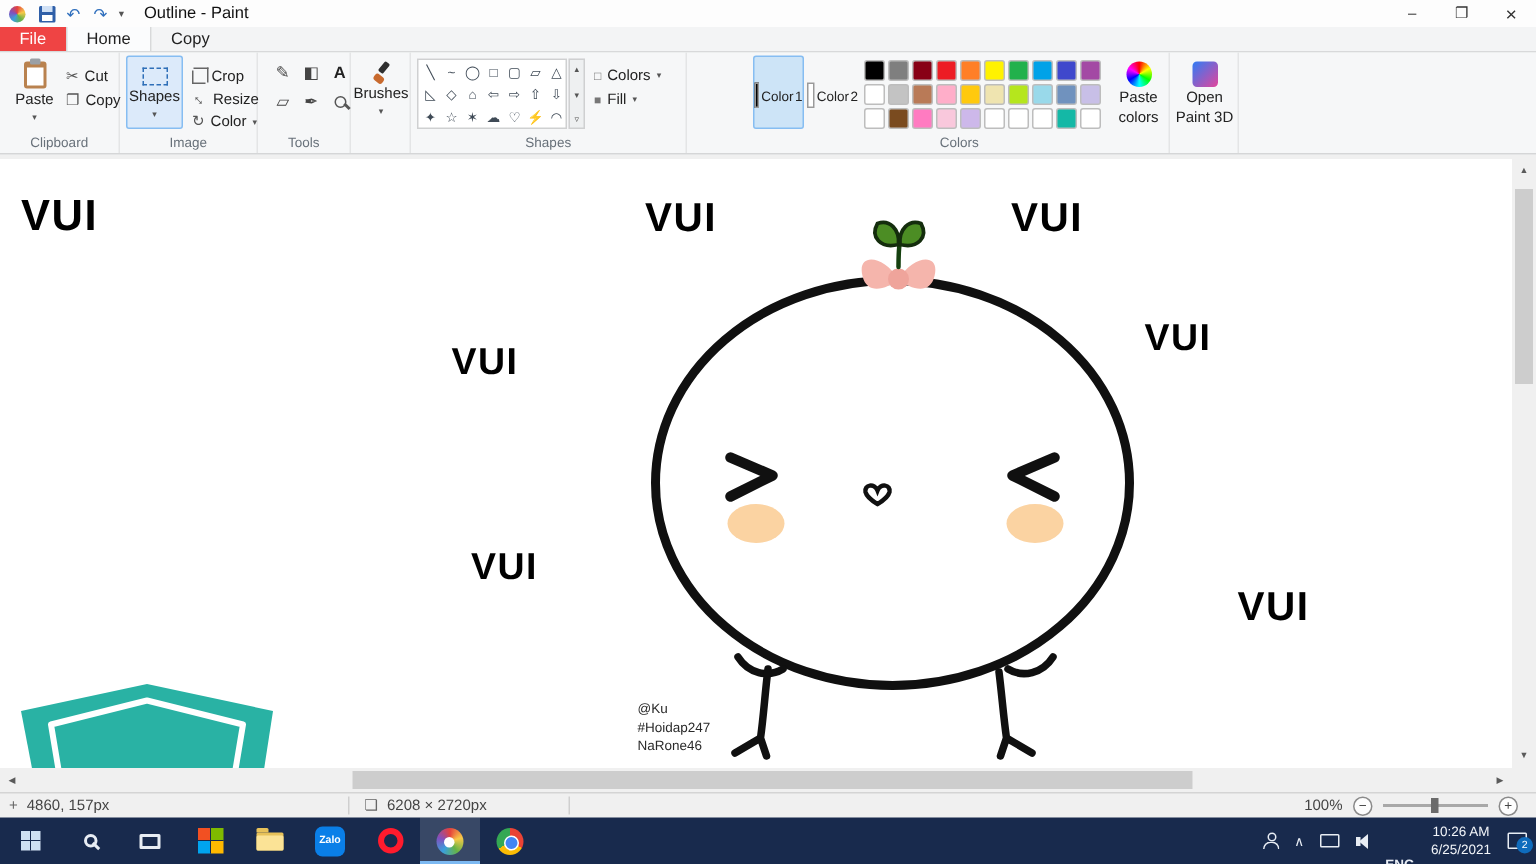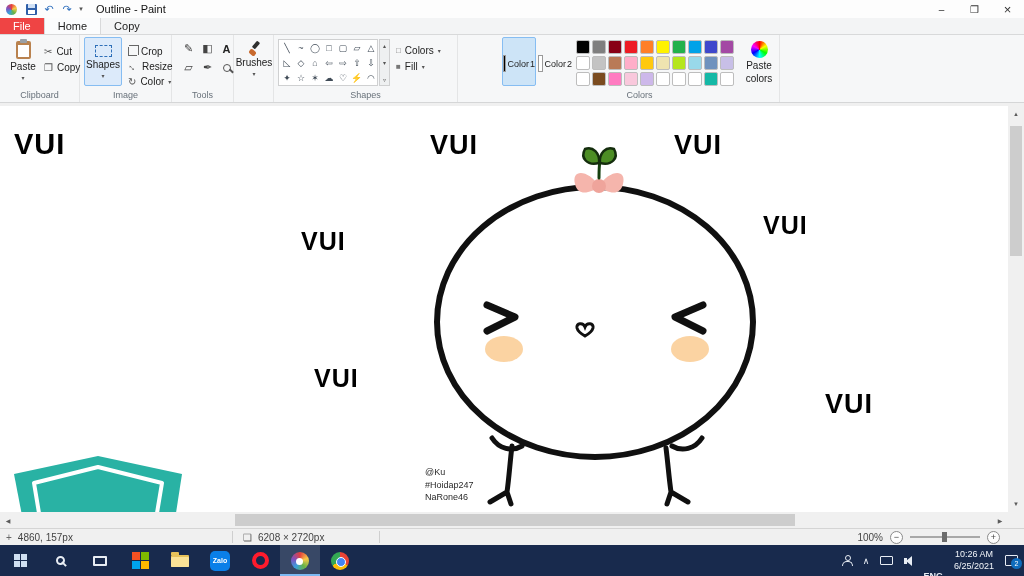--- a/index.html
+++ b/index.html
@@ -82,21 +82,21 @@
   .vthumb { position:absolute; left:2px; top:20px; width:12px; height:130px; background:#cdcdcd; }
   .hthumb { position:absolute; left:235px; top:2px; width:560px; height:12px; background:#cdcdcd; }
   .scorner { position:absolute; top:512px; right:0; width:16px; height:16px; background:#f0f0f0; }
 
   
   .statusbar { position:absolute; top:528px; left:0; width:1024px; height:17px; background:#f0f0f0; border-top:1px solid #d4d4d4; display:flex; align-items:center; font-size:10px; color:#444; padding-left:6px; }
   .sb-sec { display:flex; align-items:center; gap:6px; height:100%; }
   .sb-ico { font-size:10px; color:#666; }
   .sb-sep { width:1px; height:12px; background:#cfcfcf; }
   .sb-fill { flex:1; }
-  .zoom-area { display:flex; align-items:center; gap:7px; padding-right:24px; }
+  .zoom-area { display:flex; align-items:center; gap:7px; padding-right:12px; }
   .zbtn { width:13px; height:13px; border:1px solid #8a8a8a; border-radius:50%; background:#fdfdfd; display:flex; align-items:center; justify-content:center; font-size:9px; color:#444; }
   .ztrack { width:70px; height:2px; background:#a8a8a8; position:relative; }
   .zthumb { position:absolute; left:32px; top:-4px; width:5px; height:10px; background:#6b6b6b; }
 
   
   .taskbar { position:absolute; top:545px; left:0; width:1024px; height:31px; background:#182a4d; display:flex; align-items:center; color:#e8edf4; }
   .tb-item { width:40px; height:31px; display:flex; align-items:center; justify-content:center; }
   .tb-active { background:rgba(255,255,255,.14); box-shadow:inset 0 -2px 0 #7cb9f2; }
   .winlogo { width:13px; height:13px;
     background:linear-gradient(to right,transparent 0 6px,#182a4d 6px 7px,transparent 7px),
@@ -315,20 +315,27 @@
       <div class="swatch" style="background: rgb(255, 255, 255);"></div>
     </div>
     <div class="bigbtn" style="left:240px;top:2px;width:38px">
       <span class="rainbow"></span>
       <span>Paste</span>
       <span>colors</span>
     </div>
     <div class="rlabel">Colors</div>
   </div>
 
+  <div class="rgroup" style="left:780px;width:46px">
+    <div class="bigbtn" style="left:3px;top:2px;width:40px">
+      <span class="p3d-icon"></span>
+      <span>Open</span>
+      <span>Paint 3D</span>
+    </div>
+  </div>
 </div>
 
 <div class="canvas">
   <svg width="1008" height="406" viewBox="0 0 1008 406">
 
     <ellipse cx="595" cy="216" rx="158" ry="135" fill="#ffffff" stroke="#101010" stroke-width="6"></ellipse>
 
     <path d="M492,332 c7,11 20,14 30,8" fill="none" stroke="#101010" stroke-width="5" stroke-linecap="round"></path>
     <path d="M702,332 c-7,11 -20,14 -30,8" fill="none" stroke="#101010" stroke-width="5" stroke-linecap="round"></path>
 

